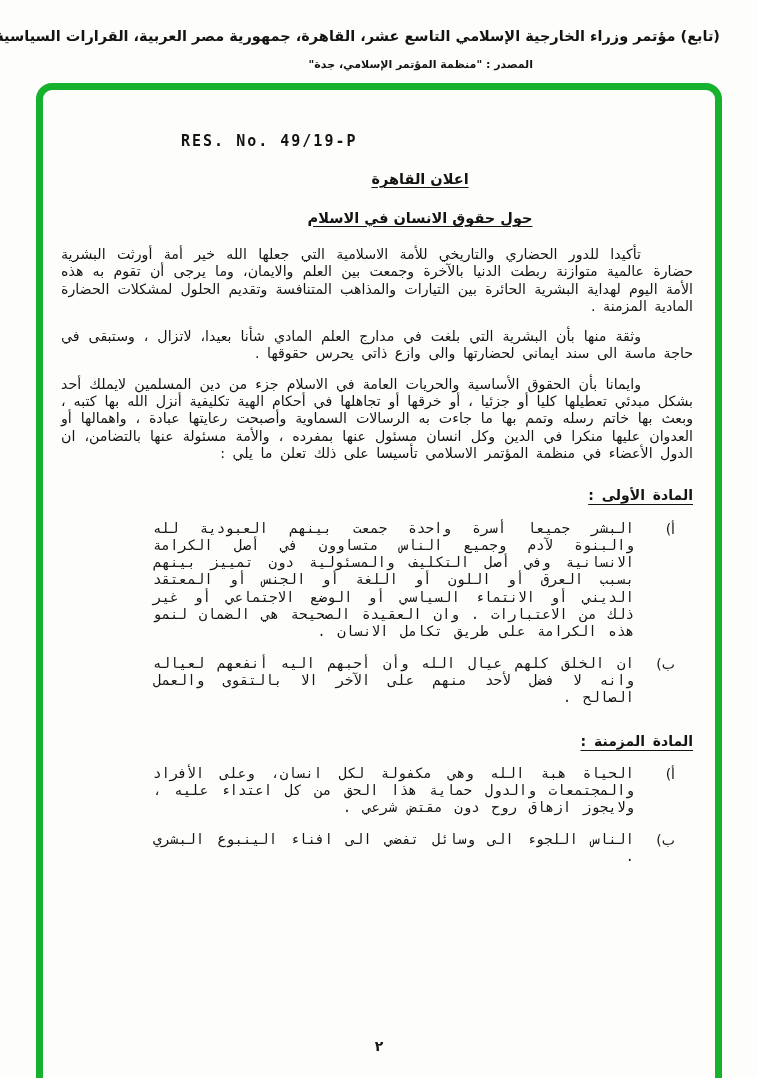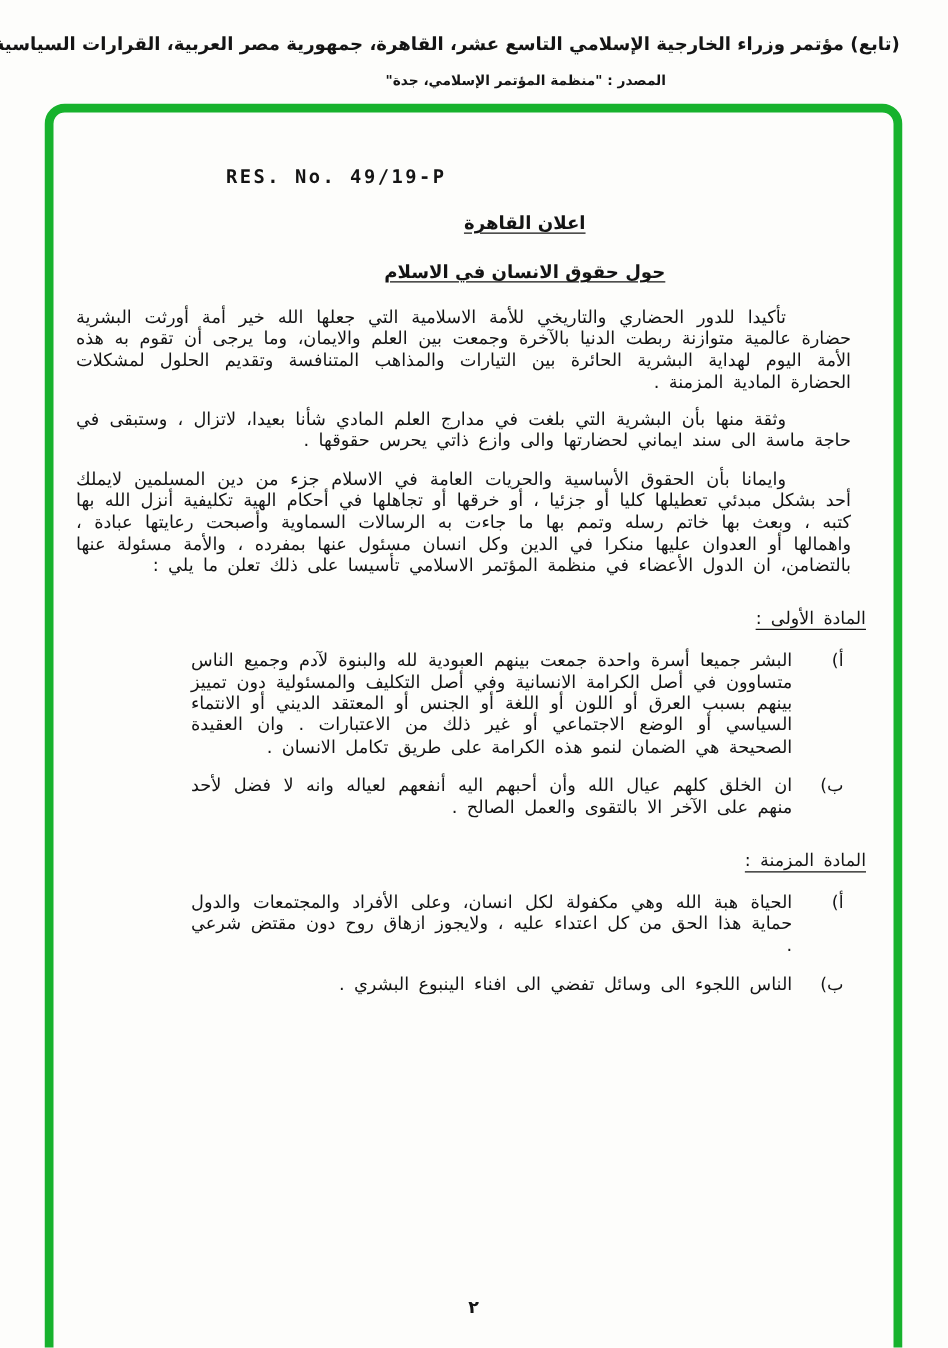--- a/index.html
+++ b/index.html
@@ -50,33 +50,33 @@
   .doc-title .tline{
     text-decoration:underline;text-underline-offset:3px;margin-top:20px;
   }
 
   
   .body-text{
     margin:18px 22px 0 18px;
     font-size:14.2px;line-height:17.3px;word-spacing:3px;
   }
   .para{
-    text-align:justify;text-indent:52px;margin:0 12px 13px 0;
+    text-align:justify;text-indent:52px;margin:0 0 13px 0;
   }
   .article-heading{
-    font-size:14px;font-weight:400;
+    font-size:14px;font-weight:700;
     text-decoration:underline;text-underline-offset:4px;
     margin:25px 0 16px 0;
   }
   .item{
     display:flex;gap:15px;
     margin:0 18px 14px 92px;
   }
   .item .marker{flex:none;width:26px;font-size:14px;}
-  .item .itext{flex:1;text-align:justify;}
+  .item .itext{flex:1;text-align:justify;font-family:Liberation Mono, monospace;}
 
   
   .pagenum{
     position:absolute;bottom:24px;left:0;right:0;
     text-align:center;font-weight:700;font-size:14px;
   }
 </style>
 </head>
 <body style="color: rgb(20, 20, 20);">
 

